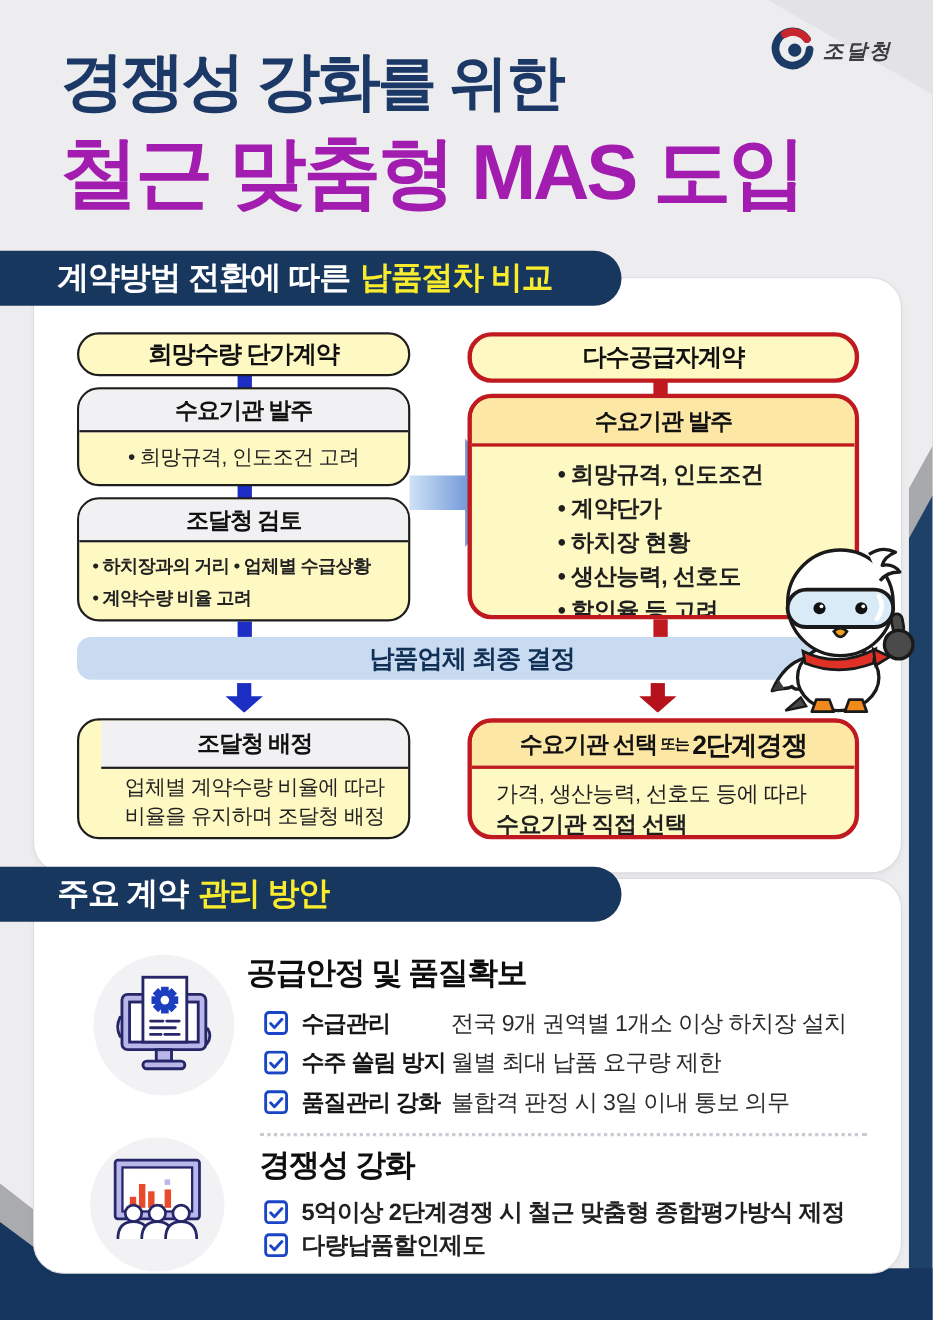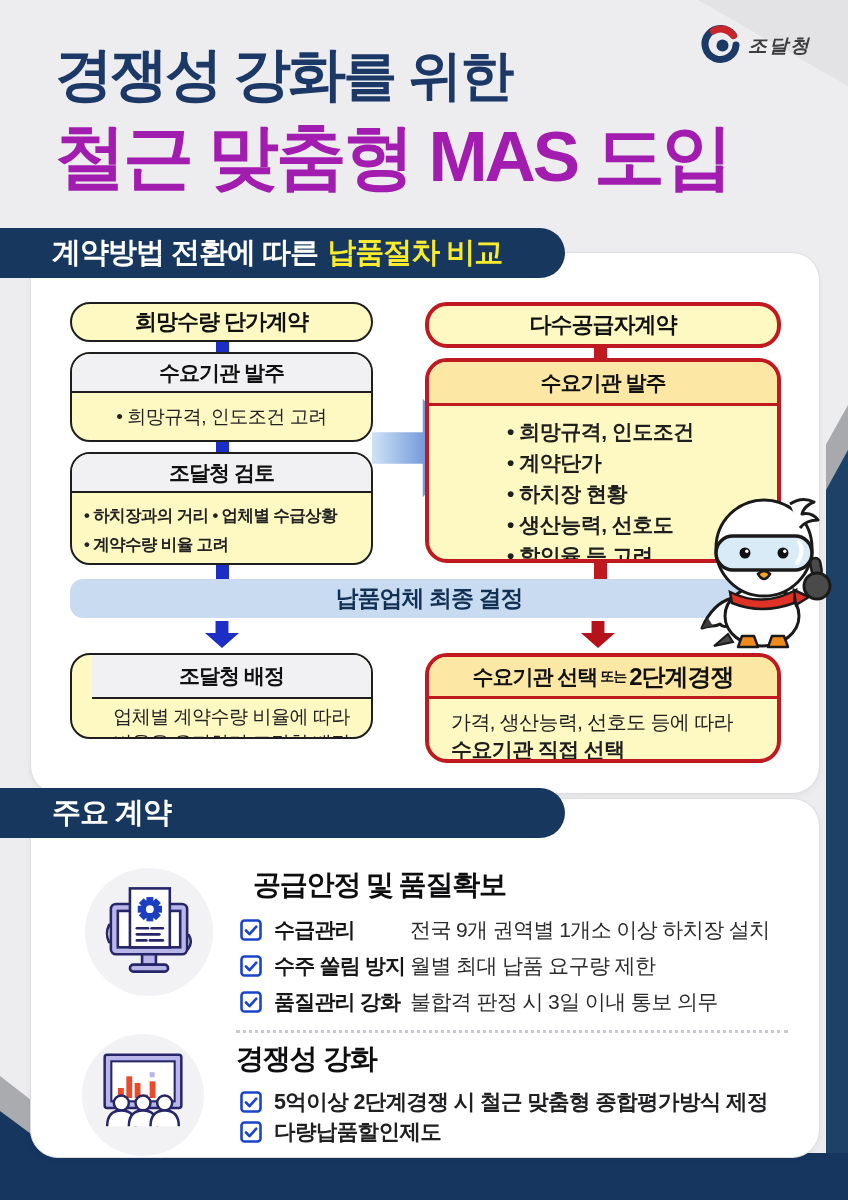--- a/index.html
+++ b/index.html
@@ -140,21 +140,21 @@
       <div>• 할인율 등 고려</div>
     </div>
   </div>
   <div class="abs conn redc" style="left:594px;top:563px;height:16px;"></div>
 
   <div class="abs band">납품업체 최종 결정</div>
 
   <div class="abs darrow blue" style="left:205px;top:621px;"></div>
   <div class="abs darrow red" style="left:581px;top:621px;"></div>
 
-  <div class="abs fbox" style="left:70px;top:653px;width:303px;height:86px;padding-left:20px;">
+  <div class="abs fbox" style="left:70px;top:653px;width:303px;height:110px;padding-left:20px;">
     <div class="fhead gray" style="height:42px;">조달청 배정</div>
     <div class="body-center" style="height:62px;">
       <div>업체별 계약수량 비율에 따라</div>
       <div>비율을 유지하며 조달청 배정</div>
     </div>
   </div>
   <div class="abs fbox red" style="left:425px;top:653px;width:356px;height:110px;">
     <div class="fhead yellow" style="height:39px;">
         <span>수요기관 선택</span>
         <span class="ortext">또는</span>
@@ -185,20 +185,21 @@
       <circle cx="48.8" cy="55.2" r="1.7" fill="#fff"></circle>
       <circle cx="86.8" cy="55.2" r="1.7" fill="#fff"></circle>
       <path d="M60 78 Q66 88 72 78 Q66 72 60 78 Z" fill="#F5A21C" stroke="#1a1a1a" stroke-width="2.5"></path>
       <rect x="113" y="62" width="10" height="18" rx="5" fill="#4a4a4a" stroke="#1a1a1a" stroke-width="2.5" transform="rotate(-10 118 71)"></rect>
       <circle cx="119" cy="90" r="13" fill="#4a4a4a" stroke="#1a1a1a" stroke-width="3"></circle>
     </svg>
   </div>
 
   <div class="abs banner banner2">
     <span>주요 계약</span>
+    <span class="yel">관리 방안</span>
   </div>
 
   <div class="abs card card2"></div>
 
   <div class="abs icircle" style="left:85px;top:868px;width:128px;height:128px;">
     <span>
       <svg width="104" height="104" viewBox="0 0 120 120">
         <path d="M14 54 q-5 10 0 20" stroke="#262668" stroke-width="3" fill="none" stroke-linecap="round"></path>
         <path d="M106 66 q5 8 -1 16" stroke="#262668" stroke-width="3" fill="none" stroke-linecap="round"></path>
         <rect x="16" y="30" width="88" height="58" rx="6" fill="#B9B7EA" stroke="#262668" stroke-width="3"></rect>
@@ -218,21 +219,21 @@
           <line x1="46" y1="65" x2="72" y2="65"></line>
           <line x1="46" y1="72" x2="57" y2="72"></line>
             <line x1="61" y1="72" x2="76" y2="72"></line>
         </g>
         <rect x="52" y="88" width="16" height="12" fill="#B9B7EA" stroke="#262668" stroke-width="3"></rect>
         <rect x="38" y="100" width="44" height="8" rx="4" fill="#B9B7EA" stroke="#262668" stroke-width="3"></rect>
       </svg>
     </span>
   </div>
 
-  <div class="abs stitle" style="left:253px;top:866px;font-family:Liberation Serif, serif;">공급안정 및 품질확보</div>
+  <div class="abs stitle" style="left:224px;top:866px;">공급안정 및 품질확보</div>
   <div class="abs chkrow" style="left:240px;top:916px;">
     <span class="cb"><svg width="22" height="22" viewBox="0 0 22 22">
           <rect x="1.5" y="1.5" width="19" height="19" rx="3" fill="#fff" stroke="#1945C6" stroke-width="2.6"></rect>
           <path d="M6 11.5 l3.5 3.7 l6.8 -7.6" fill="none" stroke="#1945C6" stroke-width="2.6" stroke-linecap="round" stroke-linejoin="round"></path>
         </svg></span>
     <span class="lbl">수급관리</span>
     <span class="dsc">전국 9개 권역별 1개소 이상 하치장 설치</span>
   </div>
   <div class="abs chkrow" style="left:240px;top:952px;">
     <span class="cb"><svg width="22" height="22" viewBox="0 0 22 22">

